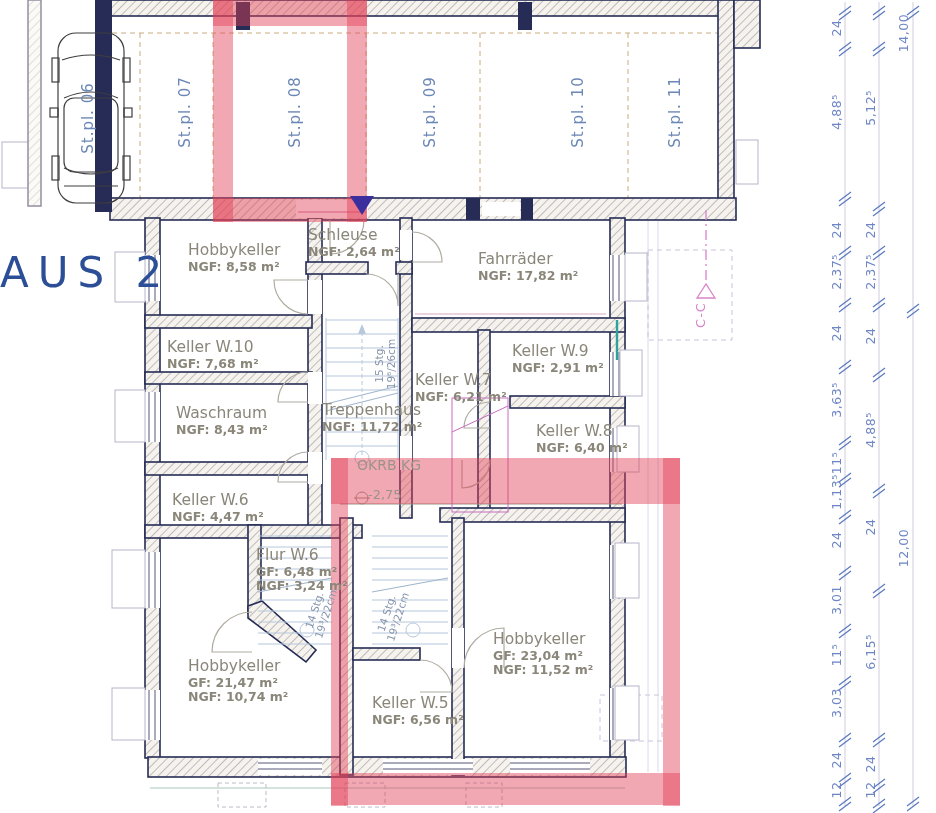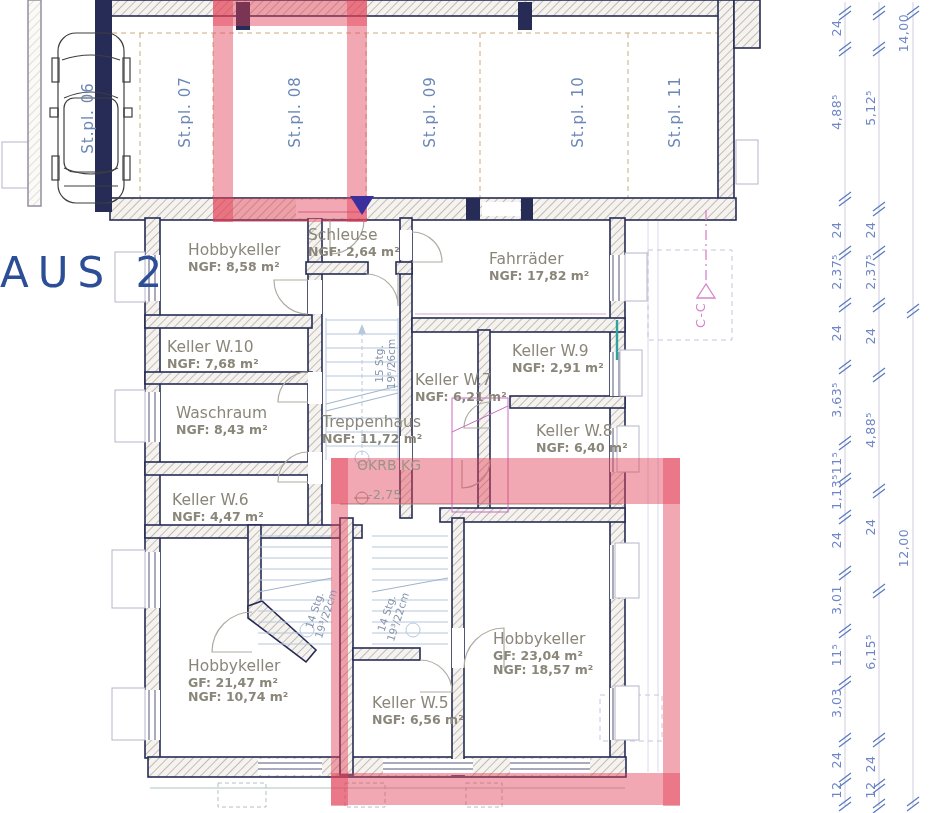--- a/index.html
+++ b/index.html
@@ -263,65 +263,70 @@
 <div class="vtext stpl" style="left:675px;top:112px">St.pl. 11</div>
 
 <div class="rlabel" style="left:188px;top:242px">
   <div class="nm">Hobbykeller</div>
   <div class="ar">NGF:  8,58 m²</div>
 </div>
 <div class="rlabel" style="left:308px;top:227px">
   <div class="nm">Schleuse</div>
   <div class="ar">NGF: 2,64 m²</div>
 </div>
-<div class="rlabel" style="left:489px;top:251px">
+<div class="rlabel" style="left:478px;top:251px">
   <div class="nm">Fahrräder</div>
   <div class="ar">NGF: 17,82 m²</div>
 </div>
 <div class="rlabel" style="left:167px;top:339px">
   <div class="nm">Keller W.10</div>
   <div class="ar">NGF: 7,68 m²</div>
 </div>
 <div class="rlabel" style="left:512px;top:343px">
   <div class="nm">Keller W.9</div>
   <div class="ar">NGF: 2,91 m²</div>
 </div>
 <div class="rlabel" style="left:415px;top:372px">
   <div class="nm">Keller W.7</div>
   <div class="ar">NGF: 6,21 m²</div>
 </div>
 <div class="rlabel" style="left:176px;top:405px">
   <div class="nm">Waschraum</div>
   <div class="ar">NGF:  8,43 m²</div>
 </div>
-<div class="rlabel" style="left:322px;top:414px">
+<div class="rlabel" style="left:322px;top:402px">
   <div class="nm">Treppenhaus</div>
   <div class="ar">NGF:   11,72 m²</div>
 </div>
 <div class="rlabel" style="left:536px;top:423px">
   <div class="nm">Keller W.8</div>
   <div class="ar">NGF: 6,40 m²</div>
 </div>
 <div class="rlabel" style="left:172px;top:492px">
   <div class="nm">Keller W.6</div>
   <div class="ar">NGF: 4,47 m²</div>
+</div>
+<div class="rlabel" style="left:256px;top:547px">
+  <div class="nm">Flur W.6</div>
+  <div class="ar">GF:   6,48 m²</div>
+  <div class="ar">NGF: 3,24 m²</div>
 </div>
 <div class="rlabel" style="left:188px;top:658px">
   <div class="nm">Hobbykeller</div>
   <div class="ar">GF:   21,47 m²</div>
   <div class="ar">NGF: 10,74 m²</div>
 </div>
 <div class="rlabel" style="left:372px;top:695px">
   <div class="nm">Keller W.5</div>
   <div class="ar">NGF: 6,56 m²</div>
 </div>
 <div class="rlabel" style="left:493px;top:631px">
   <div class="nm">Hobbykeller</div>
   <div class="ar">GF: 23,04 m²</div>
-  <div class="ar">NGF: 18,57 m²</div>
+  <div class="ar">NGF: 11,52 m²</div>
 </div>
 
 <div class="okrb" style="left:357px;top:457px">OKRB KG</div>
 <div class="okrb" style="left:368px;top:487px;font-size:13px">-2,75</div>
 
 <div class="vtext cc" style="left:700px;top:315px">C-C</div>
 
 <div class="vtext stair-lb" style="left:385px;top:364px">
   <div>15 Stg.</div>
   <div>19⁶/26cm</div>

